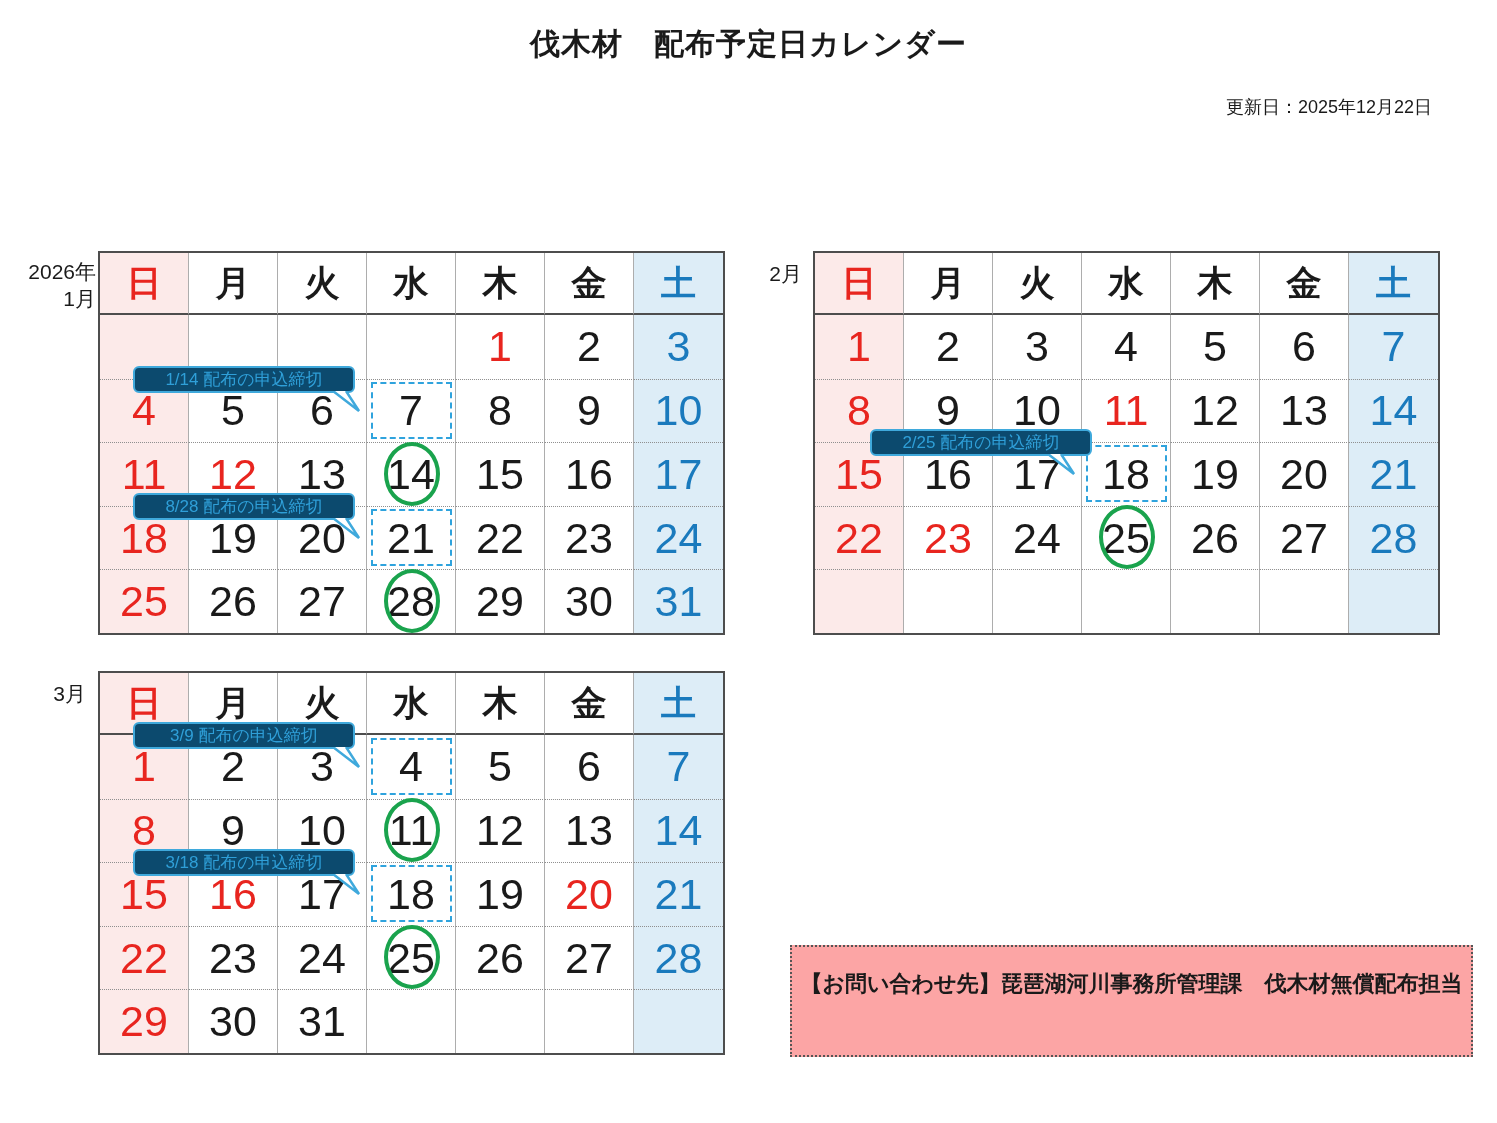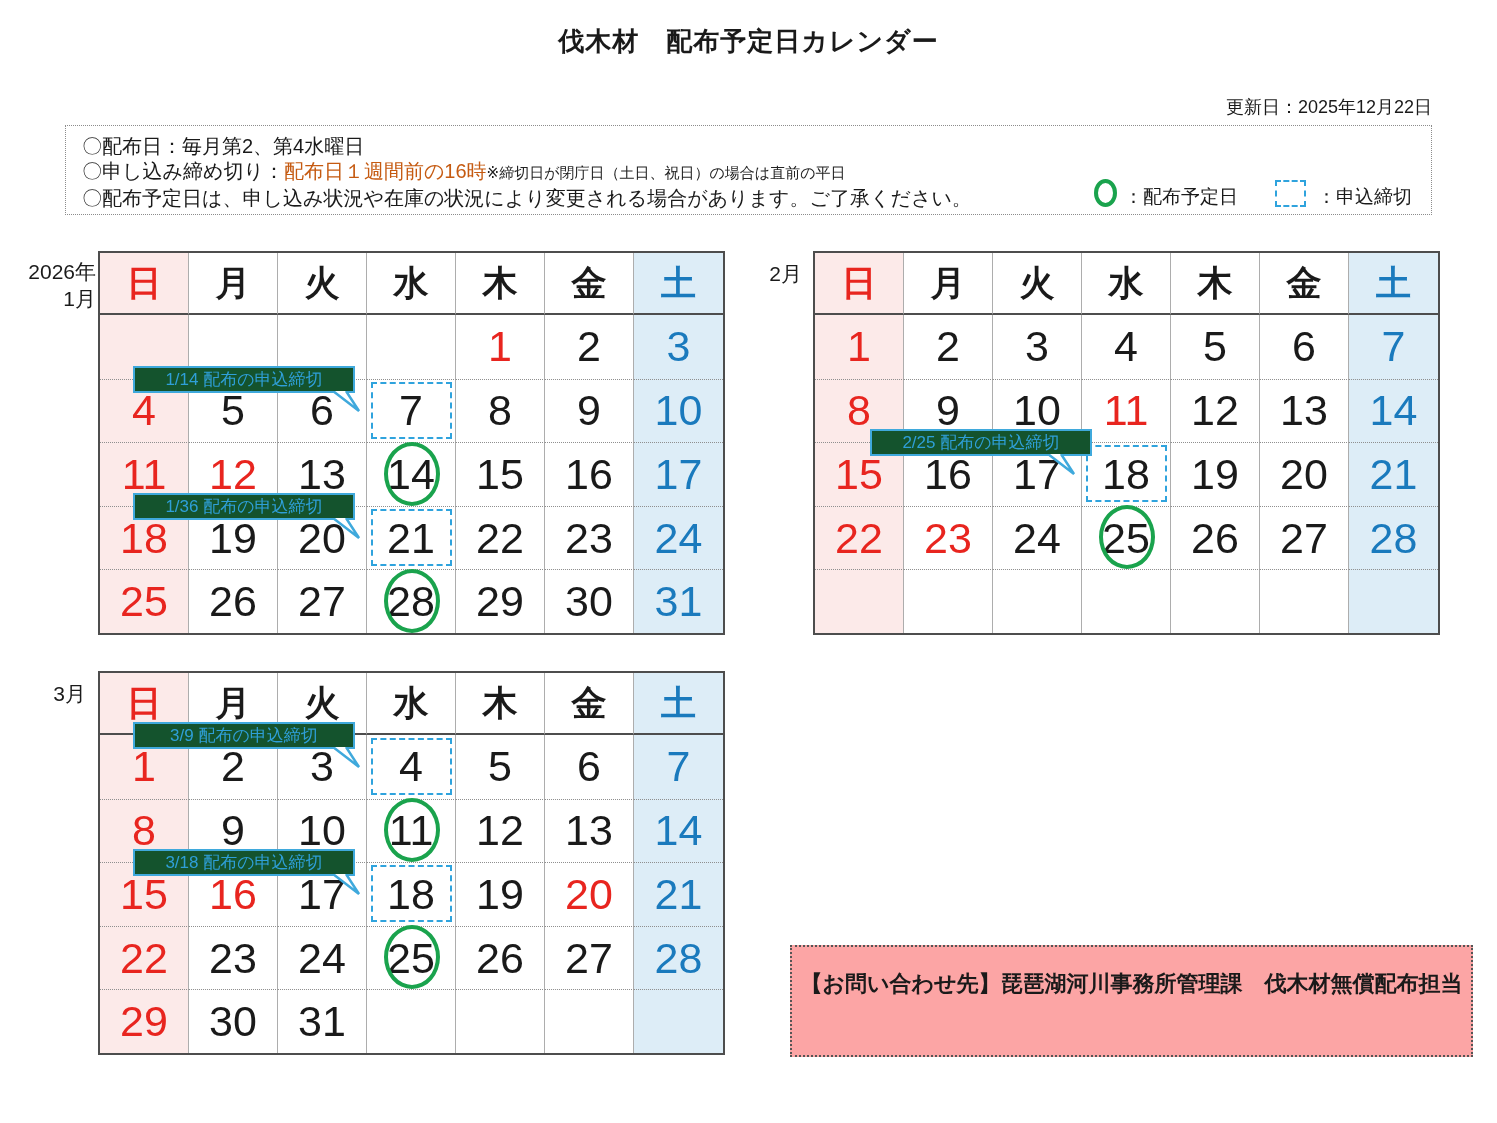--- a/index.html
+++ b/index.html
@@ -1,21 +1,21 @@
 <!DOCTYPE html>
 <html><head>
 <meta charset="utf-8">
 <style>
   * { box-sizing: border-box; margin: 0; padding: 0; }
   body { background:#e8e8e8; font-family:"Liberation Sans","DejaVu Sans",sans-serif; }
   .page { position:relative; width:1497px; height:1123px; background:#fff; overflow:hidden;
           font-family:"Liberation Sans","DejaVu Sans",sans-serif; color:#1a1a1a; }
   .abs { position:absolute; }
 
-  .title-line1 { top:24px; left:0; right:0; text-align:center; font-size:26px; font-weight:bold; letter-spacing:1px; }
+  .title-line1 { top:24px; left:0; right:0; text-align:center; font-size:30px; font-weight:bold; letter-spacing:1px; }
   .title-line2 { top:64px; left:0; right:0; text-align:center; font-size:30px; font-weight:bold; letter-spacing:1px; }
   .updated { top:95px; right:65px; font-size:18px; }
 
   .info-box { left:65px; top:125px; width:1367px; height:90px; border:1px dotted #8c8c8c; }
   .info-line { position:absolute; left:16px; white-space:nowrap; font-size:20px; }
   .il1 { top:7px; } .il2 { top:32px; } .il3 { top:59px; }
   .hl { color:#c55a11; }
   .small-note { font-size:15px; color:#222; }
   .legend-circle { position:absolute; left:1028px; top:53px; width:23px; height:28px;
                    border:4px solid #1aa34d; border-radius:50%; }
@@ -38,46 +38,37 @@
            border-right:1px solid #adadad; border-bottom:2px solid #4d4d4d; }
   .dcell { display:flex; align-items:center; justify-content:center; font-size:43px;
            border-right:1px solid #adadad; }
   .rowline { border-top:1px dotted #8f8f8f; }
   .lastcol { border-right:none; }
   .sun-bg { background:#fceae9; } .sat-bg { background:#ddedf7; }
   .red  { color:#e8251f; } .blue { color:#1a7abd; }
 
   .circle  { position:absolute; width:56px; height:64px; border:4px solid #1aa34d; border-radius:50%; z-index:3; }
   .dashbox { position:absolute; width:81px; height:57px; border:2px dashed #2fa3dd; z-index:2; }
-  .callout { position:absolute; width:222px; height:27px; border:2px solid #3fa9dc; border-radius:0;
-             background:#14532d; z-index:5; display:flex; align-items:center; justify-content:center;
+  .callout { position:absolute; width:222px; height:27px; border:2px solid #3fa9dc; border-radius:6px;
+             background:#0c4a6e; z-index:5; display:flex; align-items:center; justify-content:center;
              font-size:17px; color:#2f9fd8; white-space:nowrap; }
   .tail { position:absolute; z-index:6; pointer-events:none; }
 
   .contact-box { left:790px; top:945px; width:683px; height:112px; border:2px dotted #555; background:#fca5a5; }
   .contact-l1 { position:absolute; top:22px; left:0; right:0; text-align:center; font-size:22px; font-weight:bold; }
   .contact-l2 { position:absolute; top:70px; left:0; right:0; text-align:center; font-size:22px; font-weight:bold; }
 </style>
 </head>
 <body>
 
 <div class="page">
 
   <div class="abs title-line1">伐木材　配布予定日カレンダー</div>
   <div class="abs updated">更新日：2025年12月22日</div>
 
-  <div class="abs info-box">
-    <div class="info-line il1">〇配布日：毎月第2、第4水曜日</div>
-    <div class="info-line il2"><span>〇申し込み締め切り：</span><span class="hl">配布日１週間前の16時</span><span class="small-note">※締切日が閉庁日（土日、祝日）の場合は直前の平日</span></div>
-    <div class="info-line il3">〇配布予定日は、申し込み状況や在庫の状況により変更される場合があります。ご了承ください。</div>
-    <div class="legend-circle"></div>
-    <div class="legend-clabel">：配布予定日</div>
-    <div class="legend-box"></div>
-    <div class="legend-blabel">：申込締切</div>
-  </div>
 
   <div class="mlabel" id="lab0">
       <div>2026年</div>
       <div>1月</div>
     </div>
   <div class="cal" id="cal0">
       <div class="cal-grid">
         <div class="hcell sun-bg red">日</div>
         <div class="hcell">月</div>
         <div class="hcell">火</div>
@@ -123,21 +114,21 @@
       </div>
       <div class="circle" style="left: 283.5px; top: 188.7px;"></div>
       <div class="circle" style="left: 283.5px; top: 315.9px;"></div>
       <div class="dashbox" style="left: 271px; top: 128.6px;"></div>
       <div class="dashbox" style="left: 271px; top: 255.8px;"></div>
       <div class="callout" style="left: 33px; top: 112.6px;">1/14 配布の申込締切</div>
       <svg class="tail" width="34" height="23" style="left: 229px; top: 137.6px;">
         <path d="M4,0 L30,20 L17,0 Z" fill="#fff" stroke="none"></path>
         <path d="M4,0 L30,20 L17,0" fill="none" stroke="#3fa9dc" stroke-width="2.5"></path>
       </svg>
-      <div class="callout" style="left: 33px; top: 239.8px;">1/36 配布の申込締切</div>
+      <div class="callout" style="left: 33px; top: 239.8px;">8/28 配布の申込締切</div>
       <svg class="tail" width="34" height="23" style="left: 229px; top: 264.8px;">
         <path d="M4,0 L30,20 L17,0 Z" fill="#fff" stroke="none"></path>
         <path d="M4,0 L30,20 L17,0" fill="none" stroke="#3fa9dc" stroke-width="2.5"></path>
       </svg>
     </div>
 
   <div class="mlabel" id="lab1">
       <div>2月</div>
     </div>
   <div class="cal" id="cal1">

